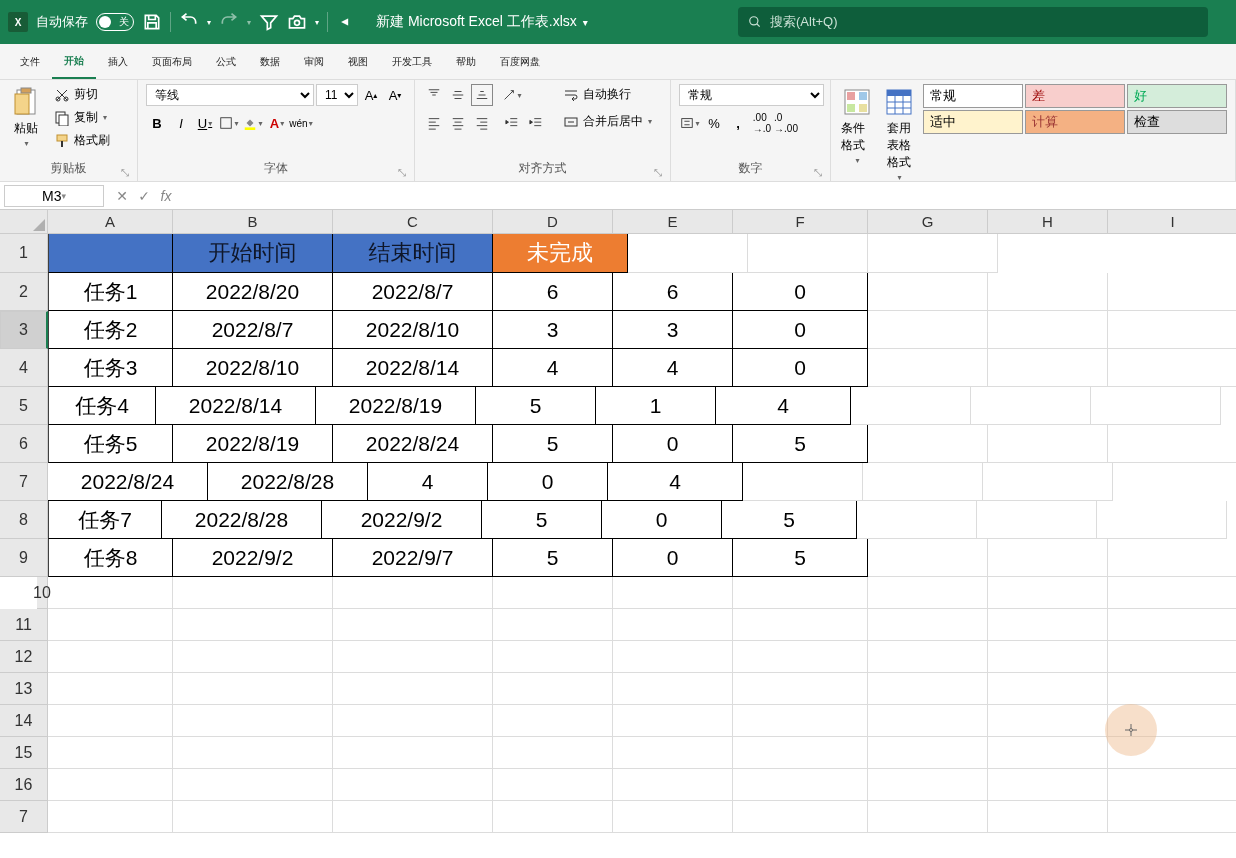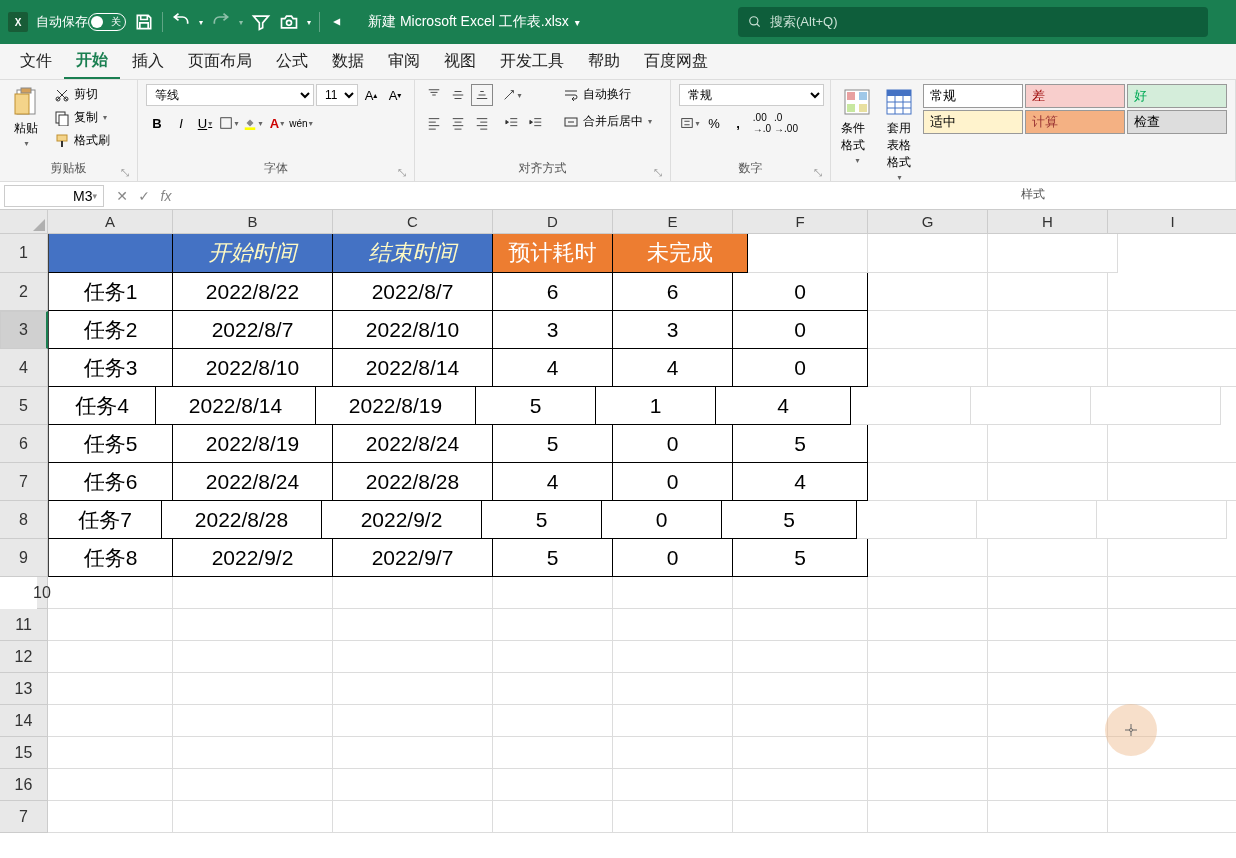--- a/index.html
+++ b/index.html
@@ -1,31 +1,31 @@
 <!DOCTYPE html>
 <html><head>
 <meta charset="utf-8">
 <style>
 * { margin: 0; padding: 0; box-sizing: border-box; font-family: "Microsoft YaHei", "SimSun", sans-serif; }
 body { background: #fff; overflow: hidden; width: 1236px; height: 858px; }
 
 
 .title-bar { background: #1a7f51; height: 44px; display: flex; align-items: center; padding: 0 8px; color: #fff; gap: 8px; }
 .app-icon { width: 20px; height: 20px; background: #185c37; border-radius: 2px; display: flex; align-items: center; justify-content: center; font-size: 10px; font-weight: bold; color: #fff; }
-.autosave { display: flex; align-items: center; gap: 0; font-size: 13px; }
+.autosave { display: flex; align-items: center; gap: 8px; font-size: 13px; }
 .toggle { width: 38px; height: 18px; border: 1px solid #fff; border-radius: 10px; position: relative; display: flex; align-items: center; }
 .toggle::before { content: ""; width: 12px; height: 12px; background: #fff; border-radius: 50%; position: absolute; left: 2px; }
 .toggle-label { font-size: 10px; position: absolute; right: 4px; }
 .tb-icon { width: 20px; height: 20px; display: flex; align-items: center; justify-content: center; cursor: pointer; fill: #fff; stroke: #fff; }
 .tb-sep { width: 1px; height: 20px; background: rgba(255,255,255,0.3); }
 .filename { font-size: 14px; margin-left: 12px; display: flex; align-items: center; gap: 6px; }
 .search-box { margin-left: auto; width: 470px; height: 30px; background: #0e5e3b; border-radius: 4px; display: flex; align-items: center; padding: 0 10px; gap: 8px; color: #c9e0d4; font-size: 13px; margin-right: 20px; }
 
 
-.menu-bar { background: #f5f5f5; height: 36px; display: flex; align-items: center; padding: 0 8px; font-size: 16px; color: #222; border-bottom: 1px solid #ddd; }
+.menu-bar { background: #f5f5f5; height: 36px; display: flex; align-items: center; padding: 0 8px; font-size: 10px; color: #222; border-bottom: 1px solid #ddd; }
 .menu-item { padding: 0 12px; height: 100%; display: flex; align-items: center; cursor: pointer; }
 .menu-item.active { border-bottom: 2px solid #1a7f51; color: #1a7f51; font-weight: bold; }
 
 
 .ribbon { background: #f5f5f5; height: 102px; display: flex; border-bottom: 1px solid #ddd; font-size: 12px; }
 .ribbon-group { border-right: 1px solid #ddd; padding: 4px 8px 2px; display: flex; flex-direction: column; justify-content: space-between; }
 .ribbon-group-title { text-align: center; font-size: 12px; color: #555; padding: 2px 0; position:relative;}
 .ribbon-group-title .launcher { position:absolute; right:0; bottom:0; font-size:10px; color:#888;}
 .ribbon-content { display: flex; gap: 6px; flex: 1; align-items:flex-start;}
 .rb-col { display: flex; flex-direction: column; gap: 2px; }
@@ -44,38 +44,38 @@
 .style-cell { border:1px solid #999; height:24px; display:flex; align-items:center; padding:0 6px; font-size:13px;}
 .sc-normal{background:#fff;}
 .sc-bad{background:#f8cecc; color:#900;}
 .sc-good{background:#d4edda; color:#0a5;}
 .sc-neutral{background:#fff3cd;}
 .sc-calc{background:#f4b183; color:#933;}
 .sc-check{background:#ddd;}
 
 
 .formula-bar-row { height: 28px; display: flex; align-items: center; border-bottom: 1px solid #ccc; font-size: 14px; }
-.name-box { width: 100px; border: 1px solid #ccc; height: 22px; margin: 0 4px; padding: 0 6px; display:flex; align-items:center; justify-content:flex-end; }
+.name-box { width: 100px; border: 1px solid #ccc; height: 22px; margin: 0 4px; padding: 0 6px; display:flex; align-items:center; justify-content:center; }
 .fb-btns { display:flex; gap:2px; padding:0 4px; color:#888;}
 .fb-btn{width:20px;height:20px;display:flex;align-items:center;justify-content:center;cursor:pointer;}
 .formula-input { flex:1; padding:0 6px; height:22px;}
 
 
 .grid-area { position: relative; overflow:hidden;}
 .corner { position:absolute; left:0; top:0; width:48px; height:24px; background:#e8e8e8; border-right:1px solid #ccc; border-bottom:1px solid #ccc; z-index:3;}
 .corner::after{content:""; position:absolute; right:2px; bottom:2px; width:0;height:0;border-left:12px solid transparent; border-bottom:12px solid #b0b0b0;}
 .col-headers { position:absolute; left:48px; top:0; height:24px; display:flex; z-index:2;}
 .col-h { background:#e8e8e8; border-right:1px solid #ccc; border-bottom:1px solid #ccc; display:flex; align-items:center; justify-content:center; font-size:15px; color:#333;}
 .row-headers { position:absolute; left:0; top:24px; width:48px; display:flex; flex-direction:column; z-index:2;}
 .row-h { background:#e8e8e8; border-right:1px solid #ccc; border-bottom:1px solid #ccc; display:flex; align-items:center; justify-content:center; font-size:16px; color:#333;}
 .row-h.sel { background:#d0d0d0; border-right:2px solid #1a7f51;}
 .cells { position:absolute; left:48px; top:24px; }
 .cell-row { display:flex; }
 .cell { border-right:1px solid #dcdcdc; border-bottom:1px solid #dcdcdc; display:flex; align-items:center; justify-content:center; font-size:21px; color:#000; overflow:hidden;}
-.cell.th-blue { background:#4472c4; color:#fef9c3; font-size:22px;font-style:italic;}
+.cell.th-blue { background:#4472c4; color:#0f172a; font-size:22px;}
 .cell.th-orange { background:#ed7d31; color:#fff; font-size:22px;}
 .cell.data { border-right:1px solid #000; border-bottom:1px solid #000;}
 .cell.data-first { border-left:1px solid #404040;}
 
 
 .cursor-ring { position:absolute; width:52px; height:52px; border-radius:50%; background:rgba(237,184,137,0.45); pointer-events:none; display:flex; align-items:center; justify-content:center;}
 .cursor-ring svg{width:16px;height:16px;}
 </style>
 </head>
 <body>
@@ -348,21 +348,20 @@
       </div>
       <div class="style-cells">
         <div class="style-cell sc-normal">常规</div>
         <div class="style-cell sc-bad">差</div>
         <div class="style-cell sc-good">好</div>
         <div class="style-cell sc-neutral">适中</div>
         <div class="style-cell sc-calc">计算</div>
         <div class="style-cell sc-check">检查</div>
       </div>
     </div>
-    <div class="ribbon-group-title"><span>样式</span></div>
   </div>
 </div>
 
 <div class="formula-bar-row">
   <div class="name-box">
       <span>M3</span>
       <span style="font-size:9px;color:#888;">▾</span>
     </div>
   <div class="fb-btns">
     <div class="fb-btn">✕</div>
@@ -402,29 +401,28 @@
       <div class="row-h" style="height: 32px;">14</div>
       <div class="row-h" style="height: 32px;">15</div>
       <div class="row-h" style="height: 32px;">16</div>
       <div class="row-h" style="height: 32px;">7</div>
     </div>
   <div class="cells" id="cells">
       <div class="cell-row" style="height: 39px;">
         <div class="cell th-blue data data-first" style="width: 125px; height: 39px;"></div>
         <div class="cell th-blue data" style="width: 160px; height: 39px;">开始时间</div>
         <div class="cell th-blue data" style="width: 160px; height: 39px;">结束时间</div>
-        <div class="cell th-orange data" style="width: 120px; height: 39px;">预计耗时</div>
         <div class="cell th-orange data" style="width: 135px; height: 39px;">未完成</div>
         <div class="cell " style="width: 120px; height: 39px;"></div>
         <div class="cell " style="width: 120px; height: 39px;"></div>
         <div class="cell " style="width: 130px; height: 39px;"></div>
       </div>
       <div class="cell-row" style="height: 38px;">
         <div class="cell data data-first" style="width: 125px; height: 38px;">任务1</div>
-        <div class="cell data" style="width: 160px; height: 38px;">2022/8/22</div>
+        <div class="cell data" style="width: 160px; height: 38px;">2022/8/20</div>
         <div class="cell data" style="width: 160px; height: 38px;">2022/8/7</div>
         <div class="cell data" style="width: 120px; height: 38px;">6</div>
         <div class="cell data" style="width: 120px; height: 38px;">6</div>
         <div class="cell data" style="width: 135px; height: 38px;">0</div>
         <div class="cell " style="width: 120px; height: 38px;"></div>
         <div class="cell " style="width: 120px; height: 38px;"></div>
         <div class="cell " style="width: 130px; height: 38px;"></div>
       </div>
       <div class="cell-row" style="height: 38px;">
         <div class="cell data data-first" style="width: 125px; height: 38px;">任务2</div>
@@ -464,21 +462,20 @@
         <div class="cell data" style="width: 160px; height: 38px;">2022/8/19</div>
         <div class="cell data" style="width: 160px; height: 38px;">2022/8/24</div>
         <div class="cell data" style="width: 120px; height: 38px;">5</div>
         <div class="cell data" style="width: 120px; height: 38px;">0</div>
         <div class="cell data" style="width: 135px; height: 38px;">5</div>
         <div class="cell " style="width: 120px; height: 38px;"></div>
         <div class="cell " style="width: 120px; height: 38px;"></div>
         <div class="cell " style="width: 130px; height: 38px;"></div>
       </div>
       <div class="cell-row" style="height: 38px;">
-        <div class="cell data data-first" style="width: 125px; height: 38px;">任务6</div>
         <div class="cell data" style="width: 160px; height: 38px;">2022/8/24</div>
         <div class="cell data" style="width: 160px; height: 38px;">2022/8/28</div>
         <div class="cell data" style="width: 120px; height: 38px;">4</div>
         <div class="cell data" style="width: 120px; height: 38px;">0</div>
         <div class="cell data" style="width: 135px; height: 38px;">4</div>
         <div class="cell " style="width: 120px; height: 38px;"></div>
         <div class="cell " style="width: 120px; height: 38px;"></div>
         <div class="cell " style="width: 130px; height: 38px;"></div>
       </div>
       <div class="cell-row" style="height: 38px;">

